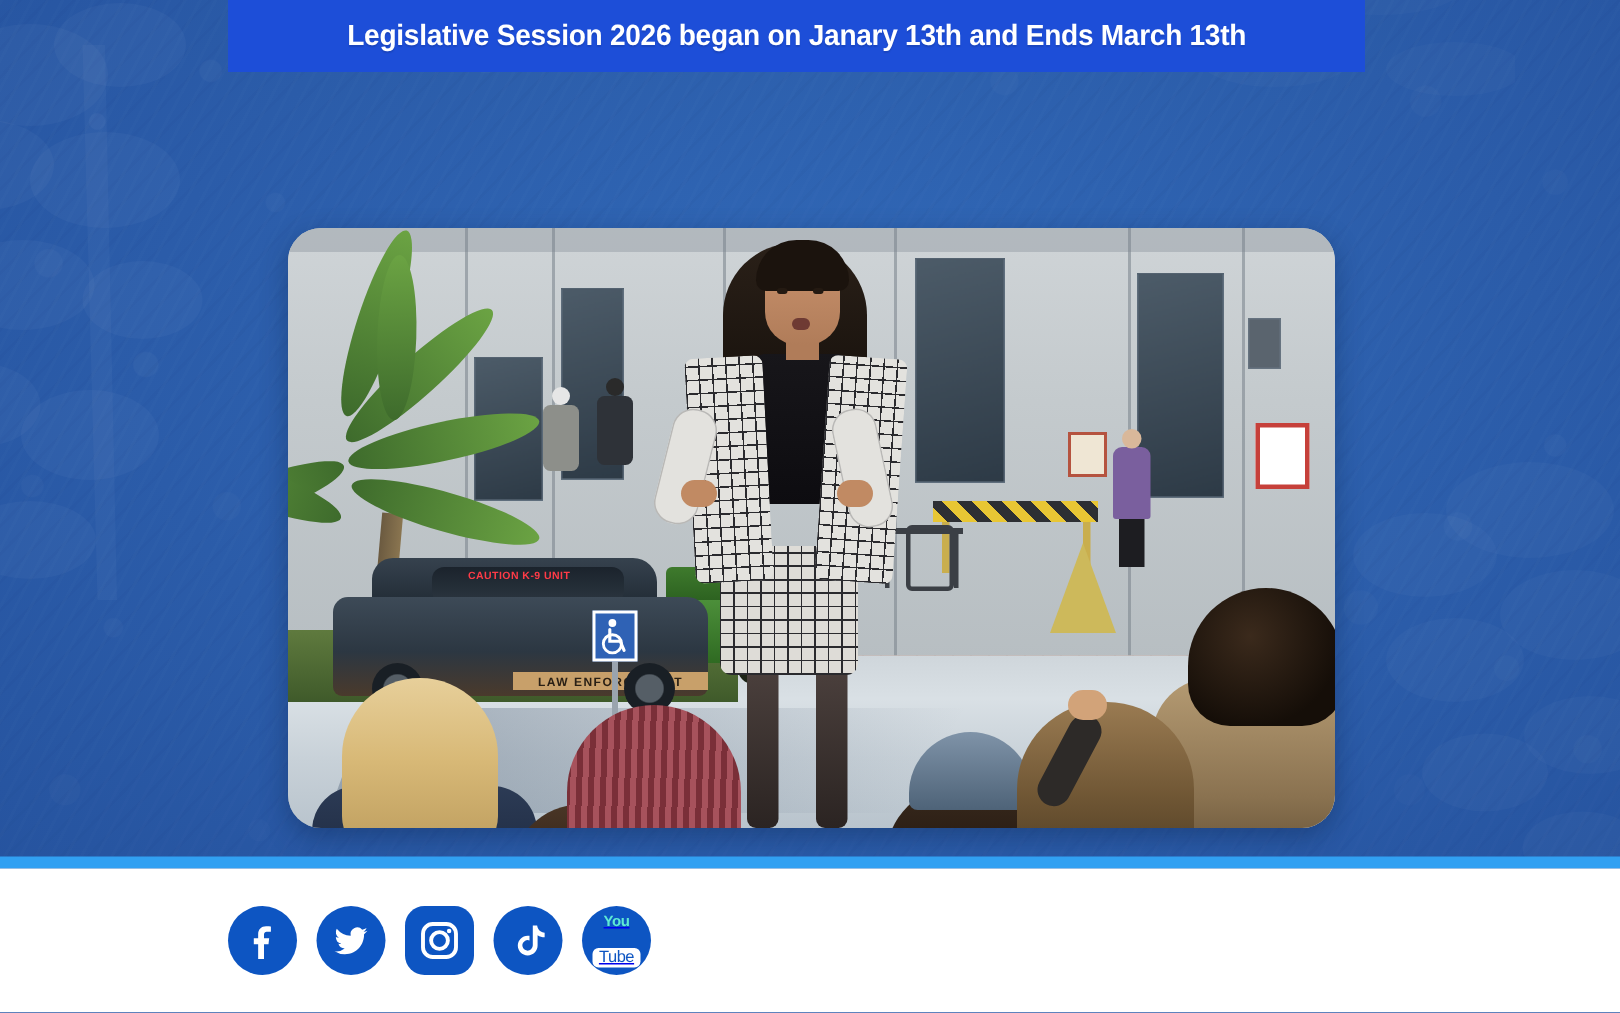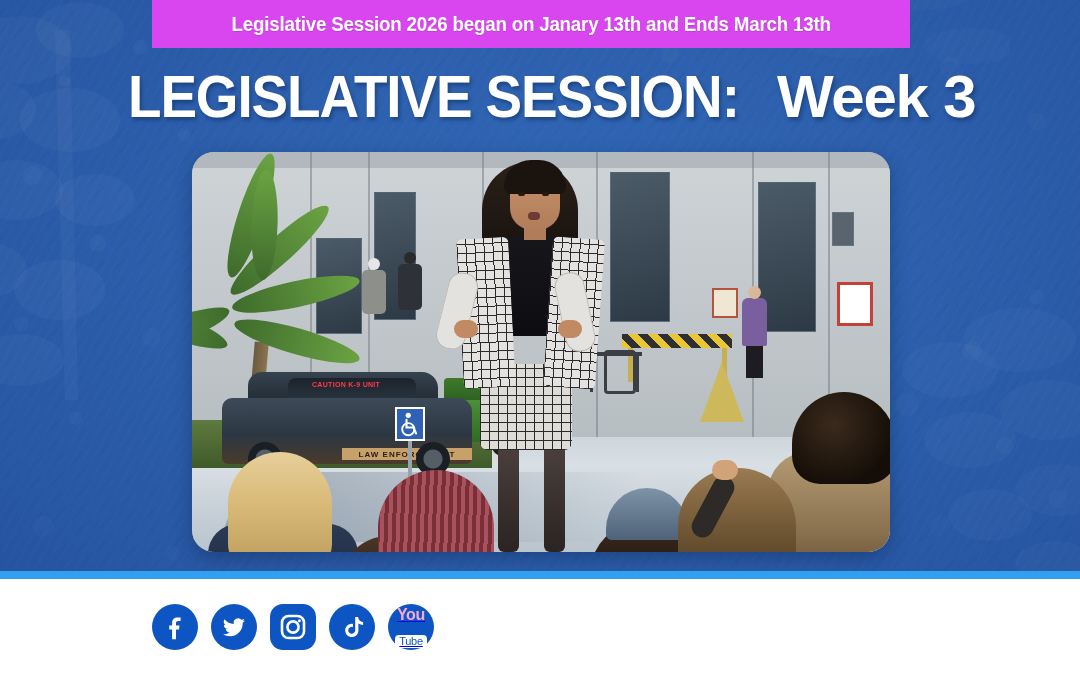--- a/index.html
+++ b/index.html
@@ -70,21 +70,21 @@
     opacity:.45;
   }
   .bg-tree-top {
     position:absolute; left:190px; top:-30px; width:820px; height:190px;
     opacity:.4;
   }
 
   
   .teal-banner {
     position:absolute; left:152px; top:0; width:758px; height:48px;
-    background:#d946ef;
+    background:#1d4ed8;
     display:flex; align-items:center; justify-content:center;
   }
   .teal-banner span {
     color:#ffffff;
     font-size:19.5px;
     font-weight:bold;
     letter-spacing:-.2px;
     transform:scaleX(.96);
     white-space:nowrap;
     text-shadow:0 1px 1px rgba(0,0,0,.12);
@@ -390,21 +390,21 @@
   .social {
     width:46px; height:46px;
     display:flex; align-items:center; justify-content:center;
     background:#0d55c2;
     flex:0 0 auto;
   }
   .social.circle { border-radius:50%; }
   .social.rounded { border-radius:13px; }
   .social svg { display:block; }
   .yt-inner { display:flex; flex-direction:column; align-items:center; justify-content:center; line-height:1; }
-  .yt-you { color:#f9a8d4; font-size:16px; font-weight:bold; letter-spacing:-.3px; }
+  .yt-you { color:#5eead4; font-size:10px; font-weight:bold; letter-spacing:-.3px; }
   .yt-tube {
     background:#fff; color:#0d55c2; font-size:11px; font-weight:normal;
     padding:1px 4px; border-radius:4px; margin-top:12px; letter-spacing:-.3px;
   }
   .follow-text {
     margin-left:42px;
     color:#1f2d8f;
     font-size:26px;
     font-weight:bold;
     letter-spacing:-.4px;
@@ -457,23 +457,20 @@
         <ellipse cx="730" cy="20" rx="56" ry="20"></ellipse>
       <ellipse cx="660" cy="70" rx="50" ry="18"></ellipse>
         <ellipse cx="780" cy="76" rx="46" ry="18"></ellipse>
     </g>
   </svg>
 
   <div class="teal-banner">
     <span>Legislative Session 2026 began on Janary 13th and Ends March 13th</span>
   </div>
 
-  <div class="headline">
-    <span class="hl-upper">LEGISLATIVE SESSION:</span><span class="hl-mixed"> Week 3</span>
-  </div>
 
   <div class="photo">
 
     <div class="ph ph-bld"></div>
     <div class="ph ph-bld-band"></div>
     <div class="ph ph-bld-col" style="left:118px;"></div>
     <div class="ph ph-bld-col" style="left:176px;"></div>
     <div class="ph ph-bld-col" style="left:290px;"></div>
     <div class="ph ph-bld-col" style="left:404px;"></div>
     <div class="ph ph-bld-col" style="left:560px;"></div>

